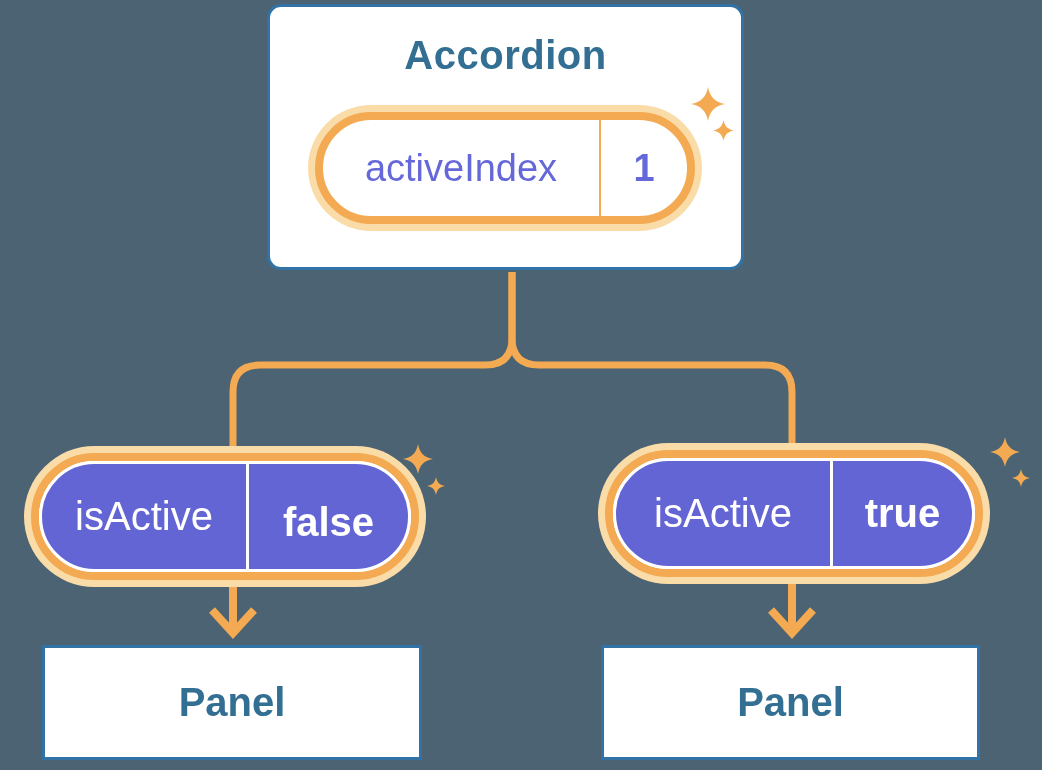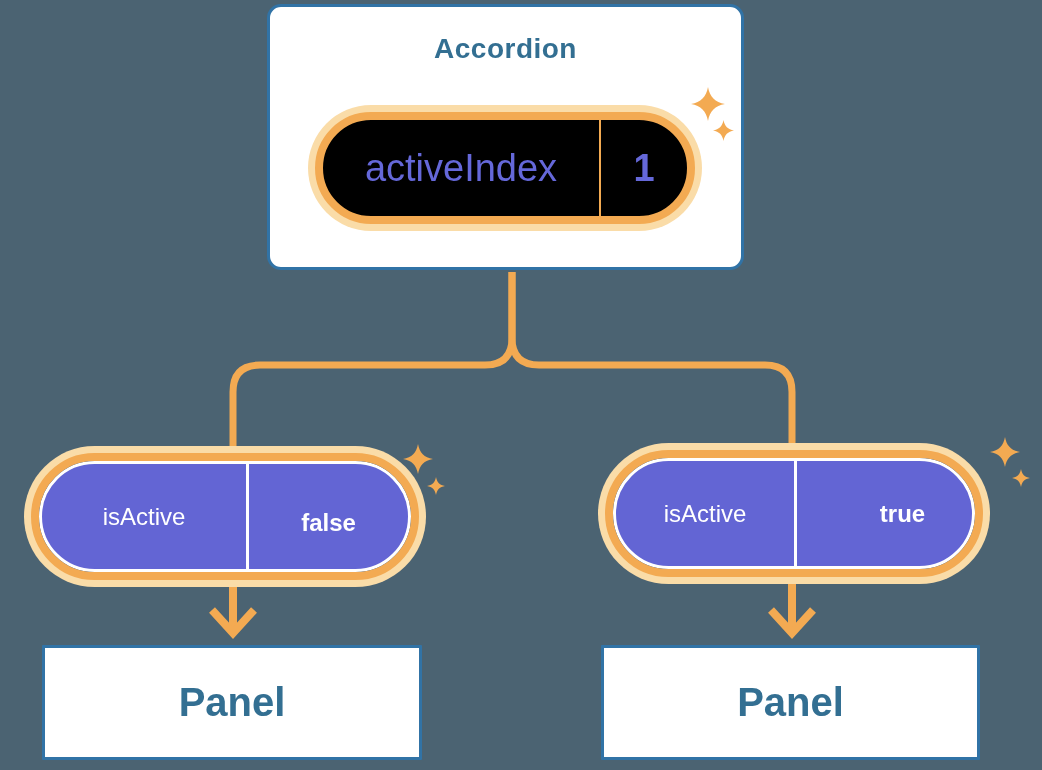--- a/index.html
+++ b/index.html
@@ -15,63 +15,63 @@
     position:absolute;
     background:#FFFFFF;
     border:3px solid #3173A6;
     border-radius:14px;
     box-sizing:border-box;
   }
   .root-card{left:267px;top:4px;width:477px;height:266px;}
   .card-title{
     margin-top:26px;
     text-align:center;
-    font-size:28px;
+    font-size:40px;
     font-weight:600;
     color:#336F92;
     letter-spacing:0.5px;
   }
   .panel-card{
     display:flex;align-items:center;justify-content:center;
     font-size:40px;font-weight:600;color:#336F92;
     border-radius:1px;
   }
   .panel-left{left:42px;top:645px;width:380px;height:115px;}
   .panel-right{left:601px;top:645px;width:379px;height:115px;}
   .pill{
     position:absolute;
     box-sizing:border-box;
     border:8px solid #F3AA52;
     border-radius:999px;
     box-shadow:0 0 0 7px #FADCA8;
-    background:#000000;
+    background:#ffffff;
   }
   .pill-top{left:315px;top:112px;width:380px;height:112px;}
   .pill-child-left{left:31px;top:453px;width:388px;height:127px;}
   .pill-child-right{left:605px;top:450px;width:378px;height:127px;}
   .pill-inner{
     position:absolute;inset:0;
     display:flex;align-items:stretch;
     border-radius:999px;
     overflow:hidden;
   }
   .pill-inner.purple{
     inset:0;
     background:#6365D4;
     border:3px solid #FFFFFF;
   }
   .seg{display:flex;align-items:center;justify-content:center;}
   .seg-name{flex:1;}
   .pill-top .seg{font-size:38px;color:#6568D9;}
   .pill-top .seg-value{width:86px;font-weight:700;}
   .pill-top .divider{width:2px;background:#F3AA52;}
-  .pill-purple-text .seg{font-size:24px;color:#FFFFFF;}
+  .pill-purple-text .seg{font-size:40px;color:#FFFFFF;}
   .pill-purple-text .seg-value{font-weight:700;}
   .pill-child-left .seg-value{width:159px;margin-top:12px;}
-  .pill-child-right .seg-value{width:139px;padding-left:36px;}
+  .pill-child-right .seg-value{width:139px;}
   .pill-purple-text .divider{width:3px;background:#FFFFFF;}
   .sparkle{position:absolute;pointer-events:none;}
 </style>
 </head>
 <body>
 
 <div class="canvas">
 
   <svg class="overlay" width="1042" height="770" viewBox="0 0 1042 770">
     <g stroke="#F3AA52" fill="none">

